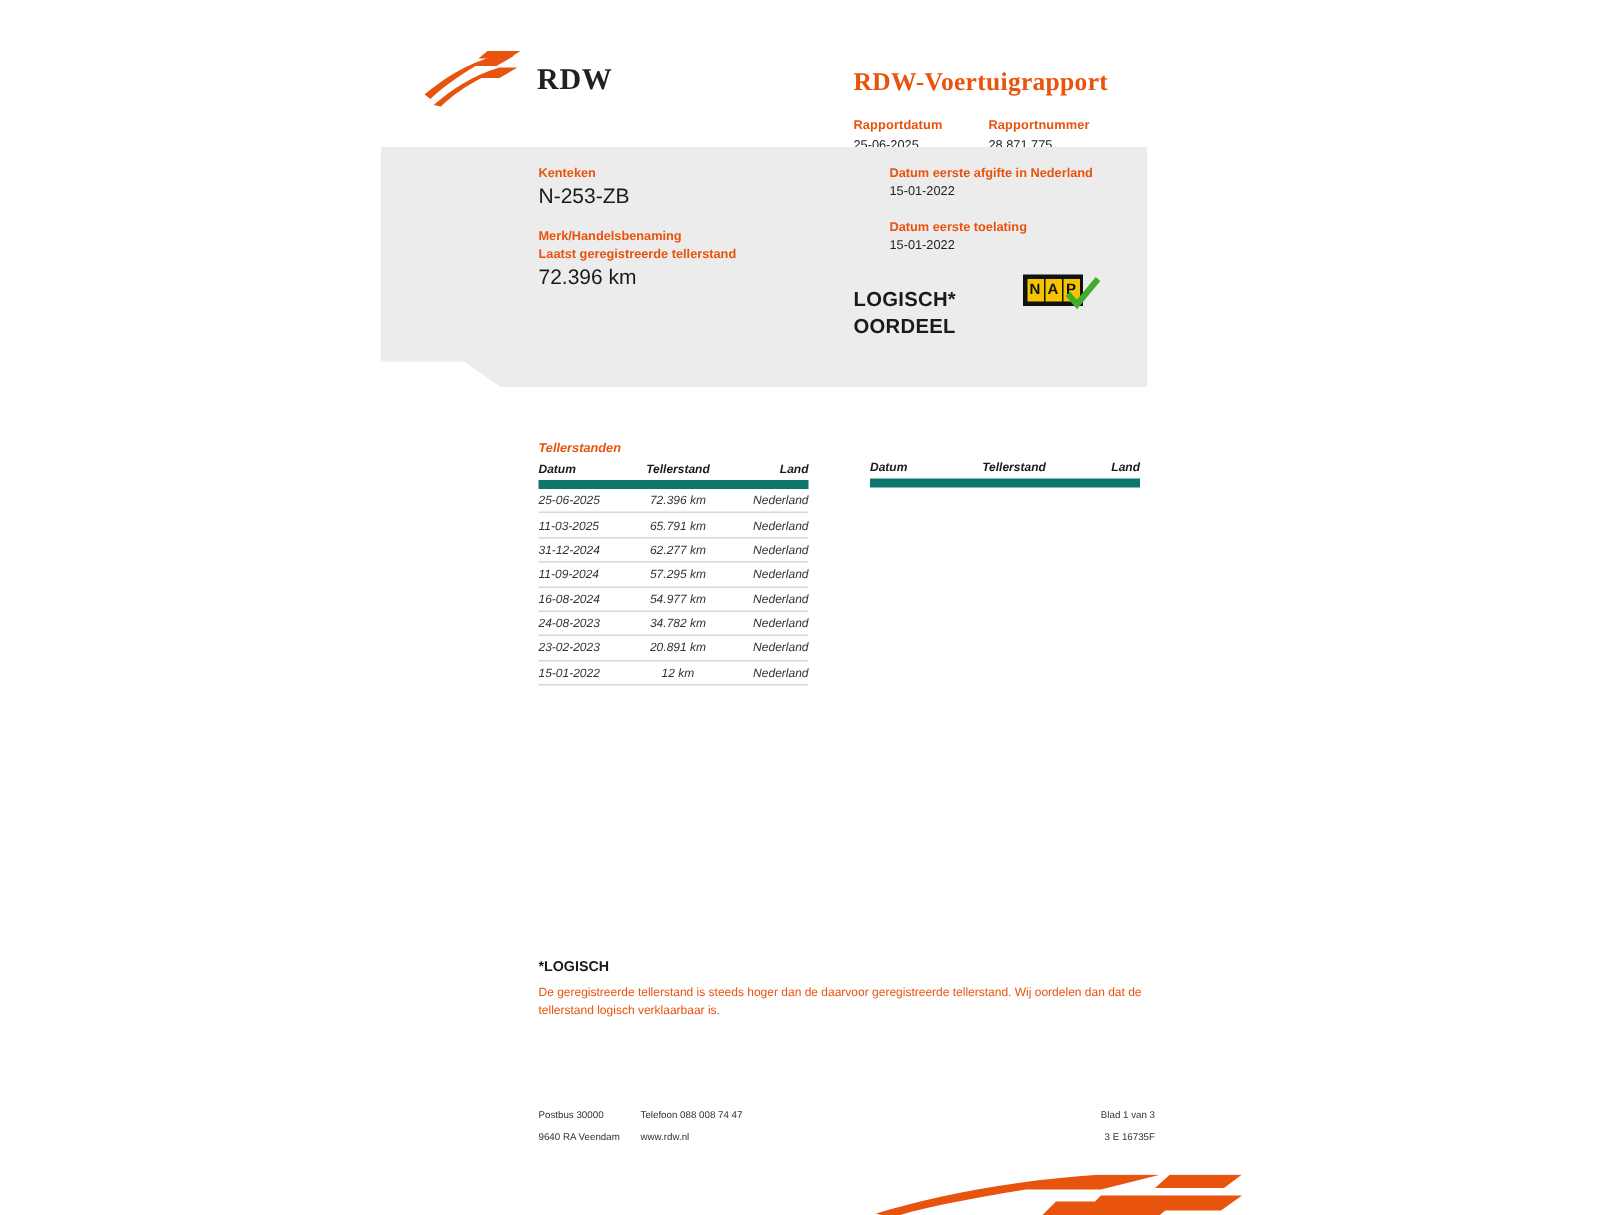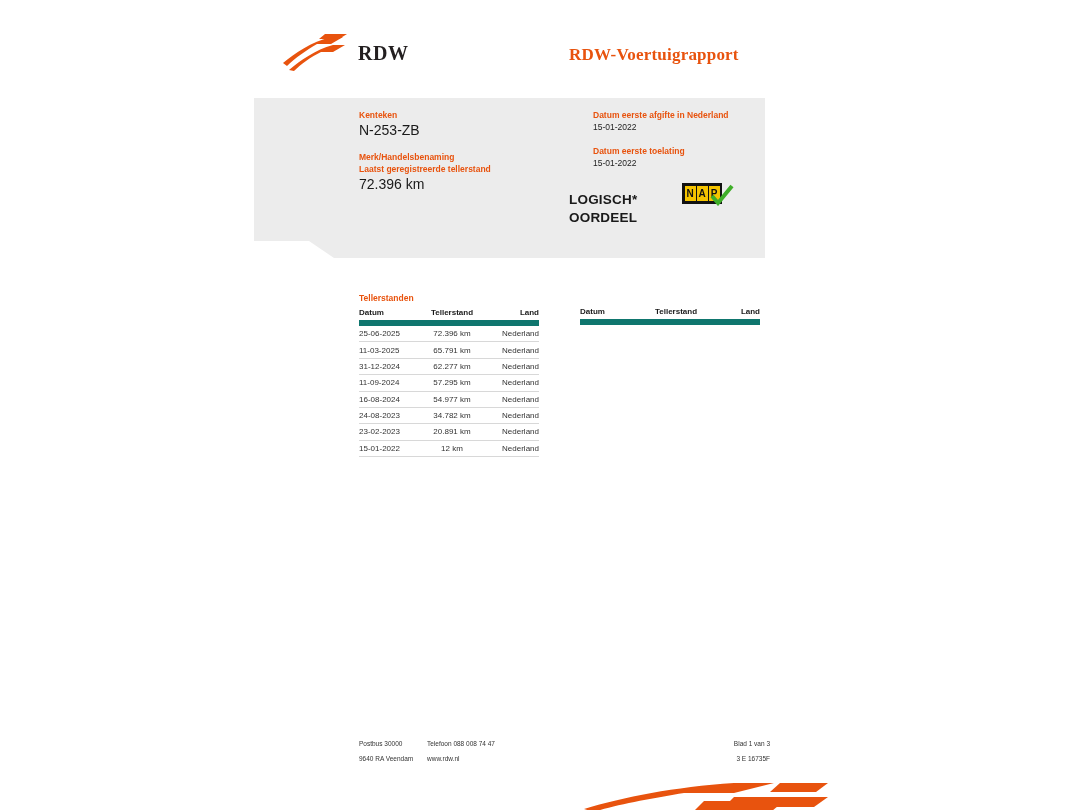--- a/index.html
+++ b/index.html
@@ -172,20 +172,21 @@
     left: 28px;
     top: 1px;
   }
 
   
   .mileage {
     position: absolute;
     left: 359px;
     top: 293px;
     width: 400px;
+    font-style: italic;
   }
   .section-title {
     font-size: 8.5px;
     font-weight: bold;
     color: #e8530e;
     margin-bottom: 5px;
   }
   .tbl {
     border-collapse: collapse;
     font-size: 8px;
@@ -270,20 +271,30 @@
   <div class="header">
     <div class="logo-wrap">
       <svg width="70" height="40" viewBox="0 0 70 40">
         <path d="M2 31 C14 21, 30 10, 50 5 L62 5 L50 12 L36 12 C26 18, 14 26, 6 34 Z" fill="#e8530e"></path>
         <path d="M8 38 C20 28, 34 18, 52 13 L64 13 L52 20 L40 20 C30 25, 20 32, 13 39 Z" fill="#e8530e"></path>
         <path d="M44 2 L66 2 L58 7 L38 7 Z" fill="#e8530e"></path>
       </svg>
     </div>
     <div class="brand">RDW</div>
     <div class="report-title">RDW-Voertuigrapport</div>
+    <div class="meta">
+      <div class="meta-block rapportdatum">
+        <div class="meta-label">Rapportdatum</div>
+        <div class="meta-value">25-06-2025</div>
+      </div>
+      <div class="meta-block rapportnummer">
+        <div class="meta-label">Rapportnummer</div>
+        <div class="meta-value">28.871.775</div>
+      </div>
+    </div>
   </div>
 
   <div class="panel">
     <div class="panel-bg"></div>
 
     <div class="panel-col-left">
       <div class="field-label">Kenteken</div>
       <div class="field-value-big">N-253-ZB</div>
 
       <div class="field-label">Merk/Handelsbenaming</div>
@@ -379,20 +390,26 @@
         <tr>
           <th>Datum</th>
           <th class="num">Tellerstand</th>
           <th class="land">Land</th>
         </tr>
       </thead>
       <tbody></tbody>
     </table>
   </div>
 
+  <div class="footnote">
+    <div class="footnote-title">
+      <span class="star">*</span><span>LOGISCH</span>
+    </div>
+    <div class="footnote-text">De geregistreerde tellerstand is steeds hoger dan de daarvoor geregistreerde tellerstand. Wij oordelen dan dat de tellerstand logisch verklaarbaar is.</div>
+  </div>
 
   <div class="footer">
     <div class="footer-col fc1">
       <div>Postbus 30000</div>
       <div>9640 RA Veendam</div>
     </div>
     <div class="footer-col fc2">
       <div>Telefoon 088 008 74 47</div>
       <div>www.rdw.nl</div>
     </div>

